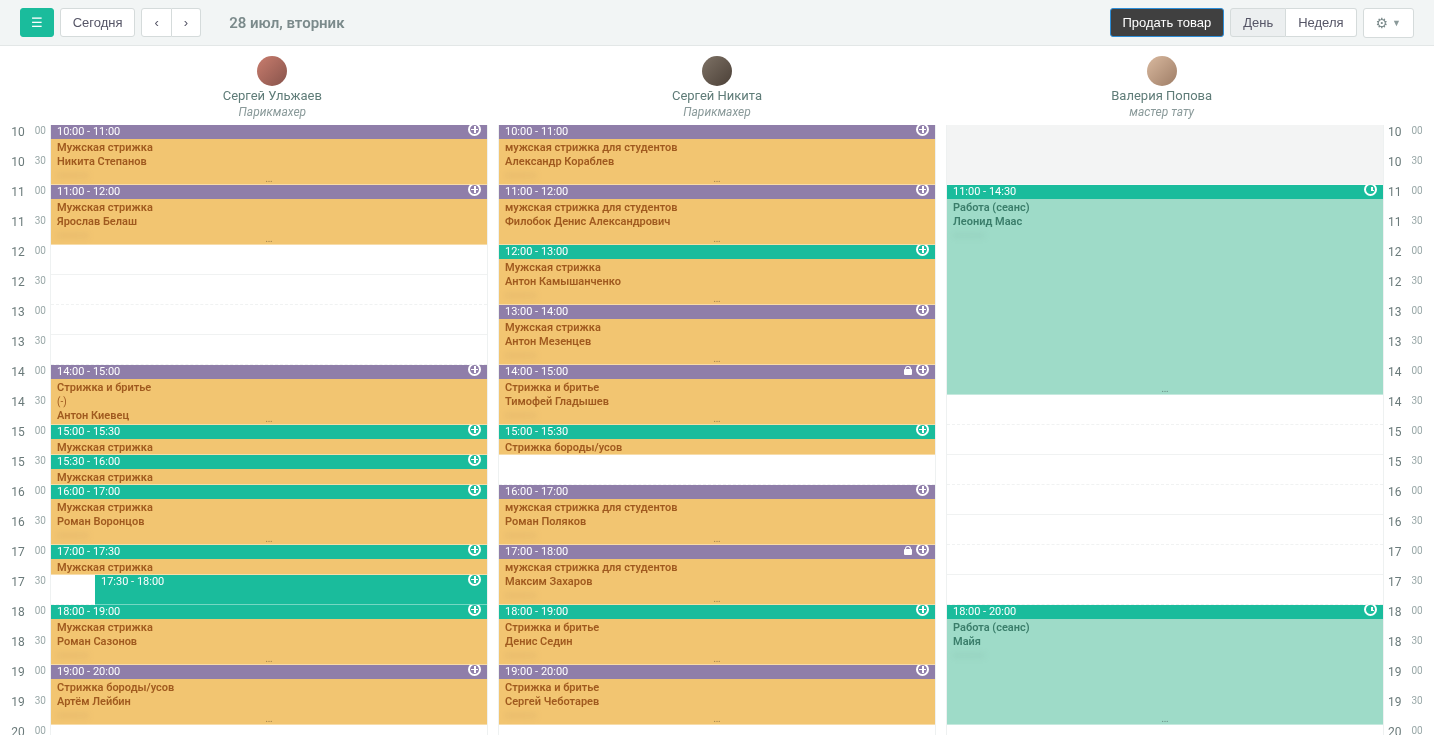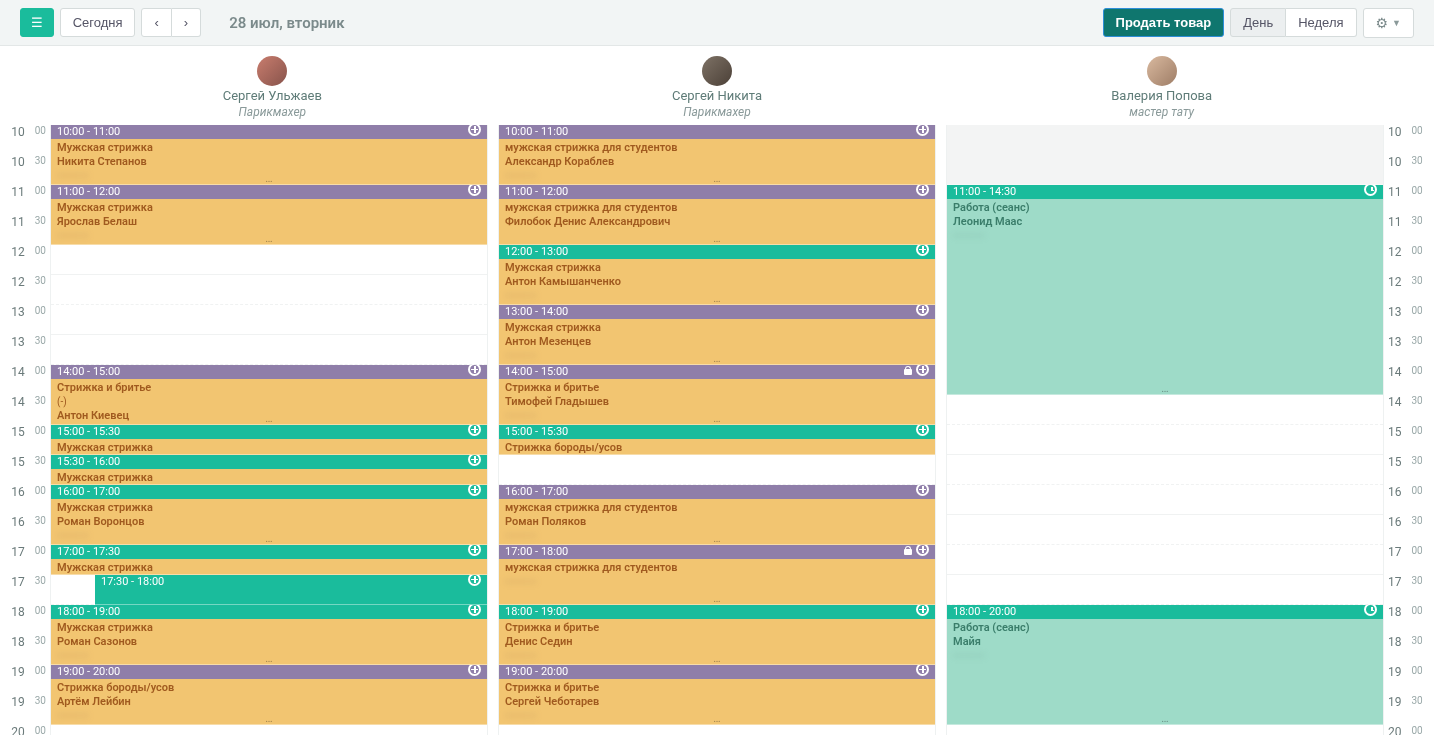--- a/index.html
+++ b/index.html
@@ -4,21 +4,21 @@
 <style>
 * { margin: 0; padding: 0; box-sizing: border-box; }
 body { font-family: -apple-system, BlinkMacSystemFont, "Segoe UI", Roboto, Arial, sans-serif; font-size: 13px; color: #333; background: #fff; }
 
 .toolbar { height: 46px; background: #f2f5f5; border-bottom: 1px solid #e3e7e7; display: flex; align-items: center; padding: 0 20px; gap: 6px; }
 .btn { border: 1px solid #d5dbdb; background: #fff; border-radius: 3px; padding: 6px 12px; font-size: 13px; color: #556; cursor: pointer; display: inline-flex; align-items: center; }
 .btn-menu { background: #1abc9c; border-color: #1abc9c; color: #fff; padding: 6px 10px; }
 .btn-group { display: inline-flex; }
 .btn-group .btn:first-child { border-radius: 3px 0 0 3px; }
 .btn-group .btn:last-child { border-radius: 0 3px 3px 0; border-left: none; }
-.btn-primary { background: #0f766e; border-color: #2d8ed8; color: #fff; font-weight: bold; }
+.btn-primary { background: #404040; border-color: #2d8ed8; color: #fff; }
 .date-label { margin-left: 22px; color: #7b8a8b; font-weight: 600; font-size: 15px; }
 .spacer { flex: 1; }
 .btn.active { background: #eceff0; }
 
 .staff-row { display: flex; padding: 10px 50px 6px 50px; }
 .staff-cell { flex: 1; display: flex; flex-direction: column; align-items: center; gap: 2px; }
 .avatar { width: 30px; height: 30px; border-radius: 50%; background: #bbb; }
 .avatar1 { background: linear-gradient(135deg,#c97d6e,#87534b); }
 .avatar2 { background: linear-gradient(135deg,#7e7266,#4b4037); }
 .avatar3 { background: linear-gradient(135deg,#d9b99f,#9e7d66); }
@@ -529,20 +529,21 @@
           </div>
           <div class="ev-dots" style="position: absolute; left: 0px; right: 0px; bottom: 2px;">…</div>
         </div>
         <div class="event hc-purple bg-orange" style="top: 420px; height: 60px;">
           <div class="ev-head">
             <span>17:00 - 18:00</span>
             <span><span class="lock-icon"></span><span class="ev-icon plus"></span></span>
           </div>
           <div class="ev-body">
             <div class="ev-service">мужская стрижка для студентов</div>
+            <div class="ev-client">Максим Захаров</div>
             <div class="ev-blur">————</div>
           </div>
           <div class="ev-dots" style="position: absolute; left: 0px; right: 0px; bottom: 2px;">…</div>
         </div>
         <div class="event hc-teal bg-orange" style="top: 480px; height: 60px;">
           <div class="ev-head">
             <span>18:00 - 19:00</span>
             <span><span class="ev-icon plus"></span></span>
           </div>
           <div class="ev-body">

